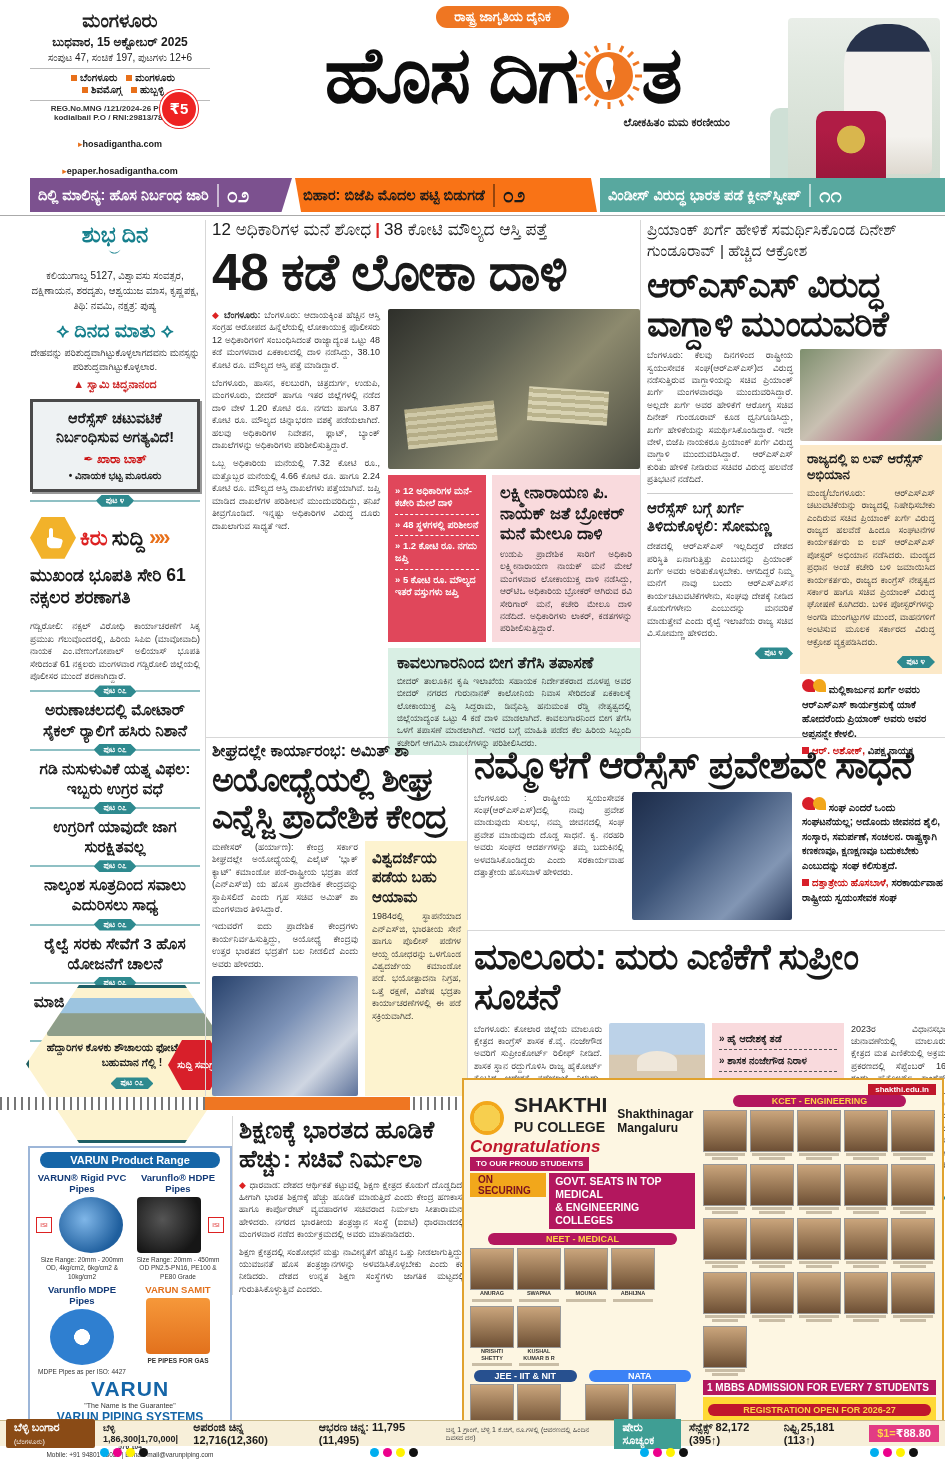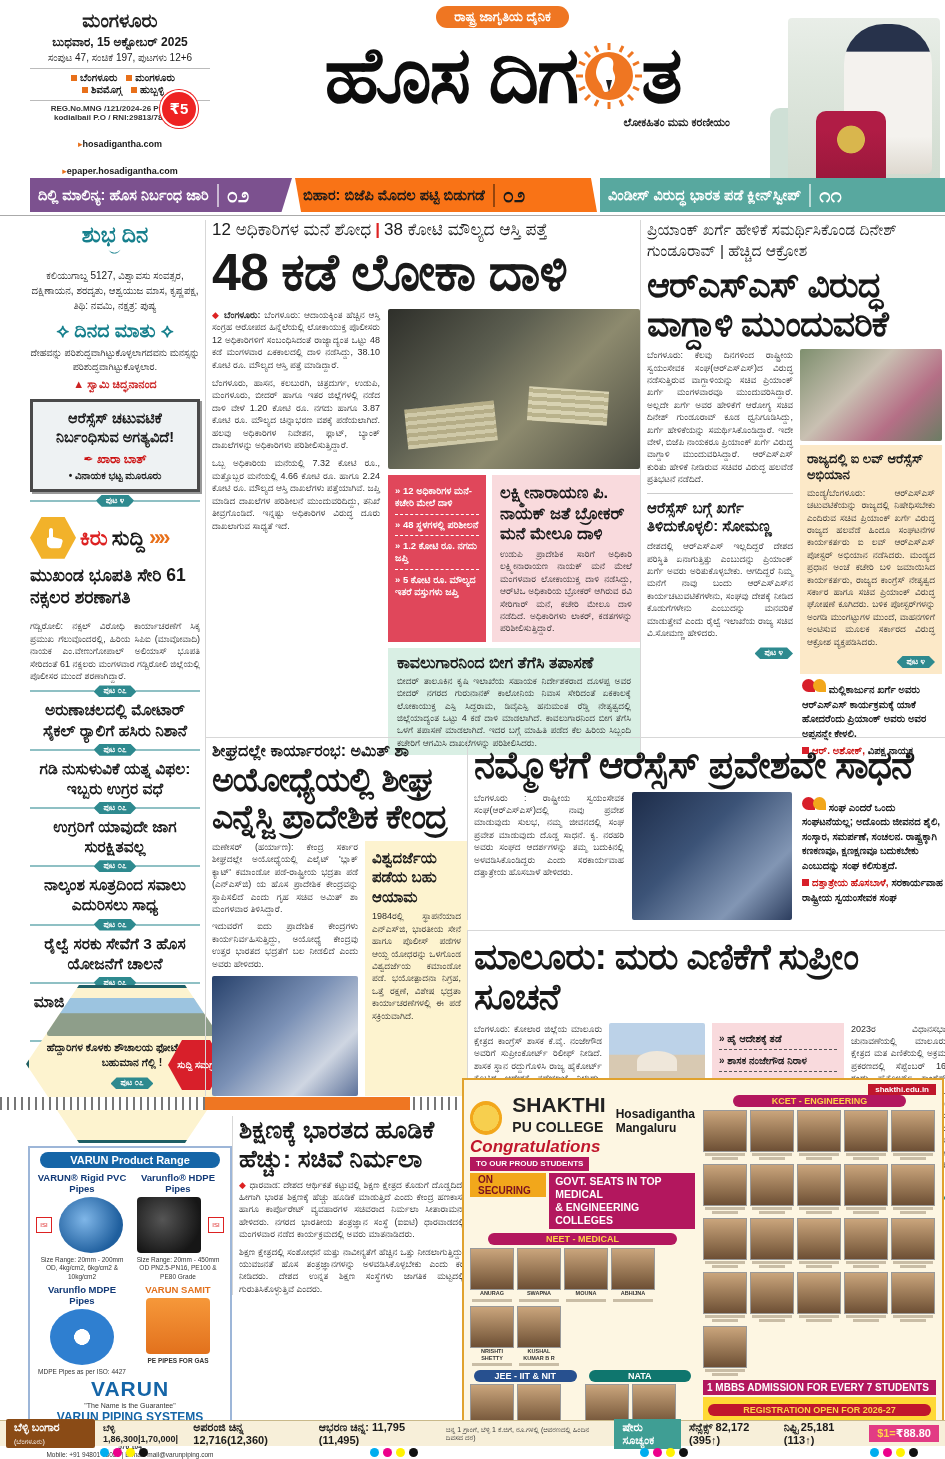--- a/index.html
+++ b/index.html
@@ -455,21 +455,21 @@
         <span class="sh-web">shakthi.edu.in</span>
       </div>
     <div style="display:flex;gap:8px;">
 
       <div style="width:225px;">
         <div class="sh-top">
           <div class="sh-sun"></div>
           <div>
             <div class="sh-name"><span>SHAKTHI</span><br><span style="font-size:14px;">PU COLLEGE</span></div>
           </div>
-          <div class="sh-place"><span>Hosadigantha</span><br><span>Mangaluru</span></div>
+          <div class="sh-place"><span>Shakthinagar</span><br><span>Mangaluru</span></div>
         </div>
         <div style="margin-top:2px;">
           <span class="sh-congrats">Congratulations</span>
           <span class="sh-govt" style="font-size:8px;">TO OUR PROUD STUDENTS</span>
         </div>
         <div style="display:flex;gap:3px;align-items:flex-start;margin-top:2px;">
           <span class="sh-secure">ON SECURING</span>
           <span class="sh-govt"><span>GOVT. SEATS IN TOP MEDICAL</span><br><span>&amp; ENGINEERING COLLEGES</span></span>
         </div>
         <div class="sh-sec">NEET - MEDICAL</div>
@@ -515,21 +515,21 @@
                   <div class="bar"></div>
                 </div>
               <div class="stu">
                   <div class="ph"></div>
                   <div class="nm">MOHITH V NAIK</div>
                   <div class="bar"></div>
                 </div>
             </div>
           </div>
           <div style="flex:1;">
-            <div class="sh-sec" style="margin:0 4px 2px;background:#0f766e;color:#fff;">NATA</div>
+            <div class="sh-sec" style="margin:0 4px 2px;background:#3b82f6;color:#fff;">NATA</div>
             <div class="stu-grid">
               <div class="stu">
                   <div class="ph"></div>
                   <div class="nm">KRIPA K SHETTY</div>
                 </div>
               <div class="stu">
                   <div class="ph"></div>
                   <div class="nm">ASHIN KRISHNA PS</div>
                 </div>
             </div>

